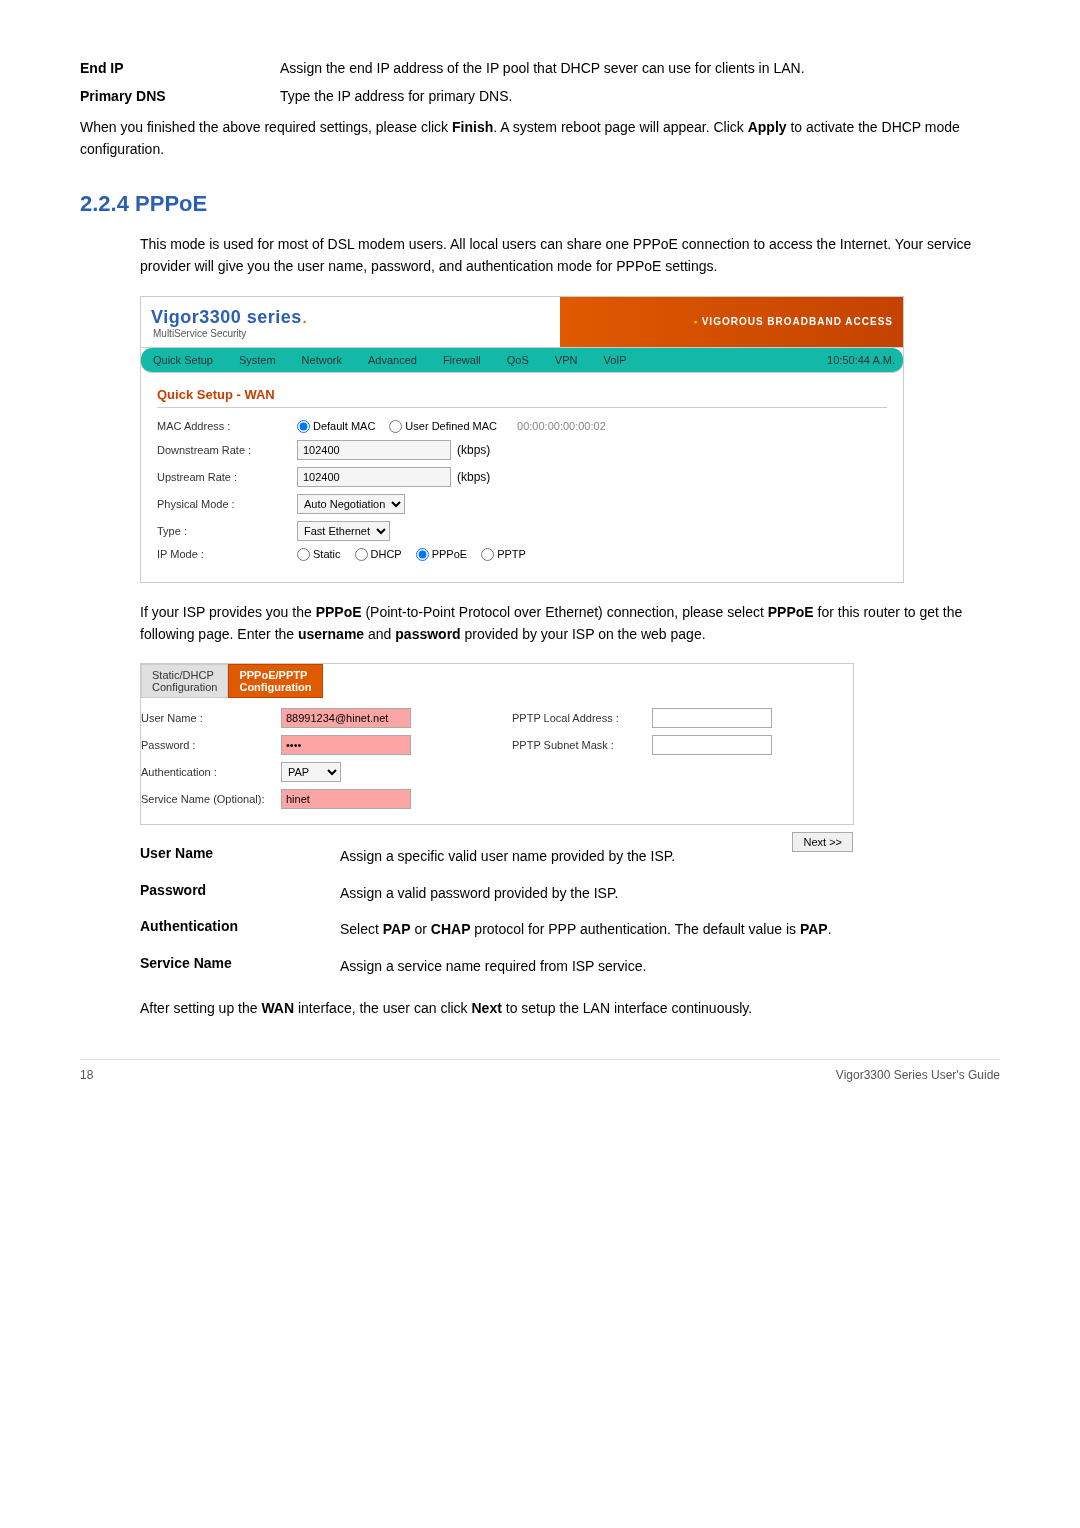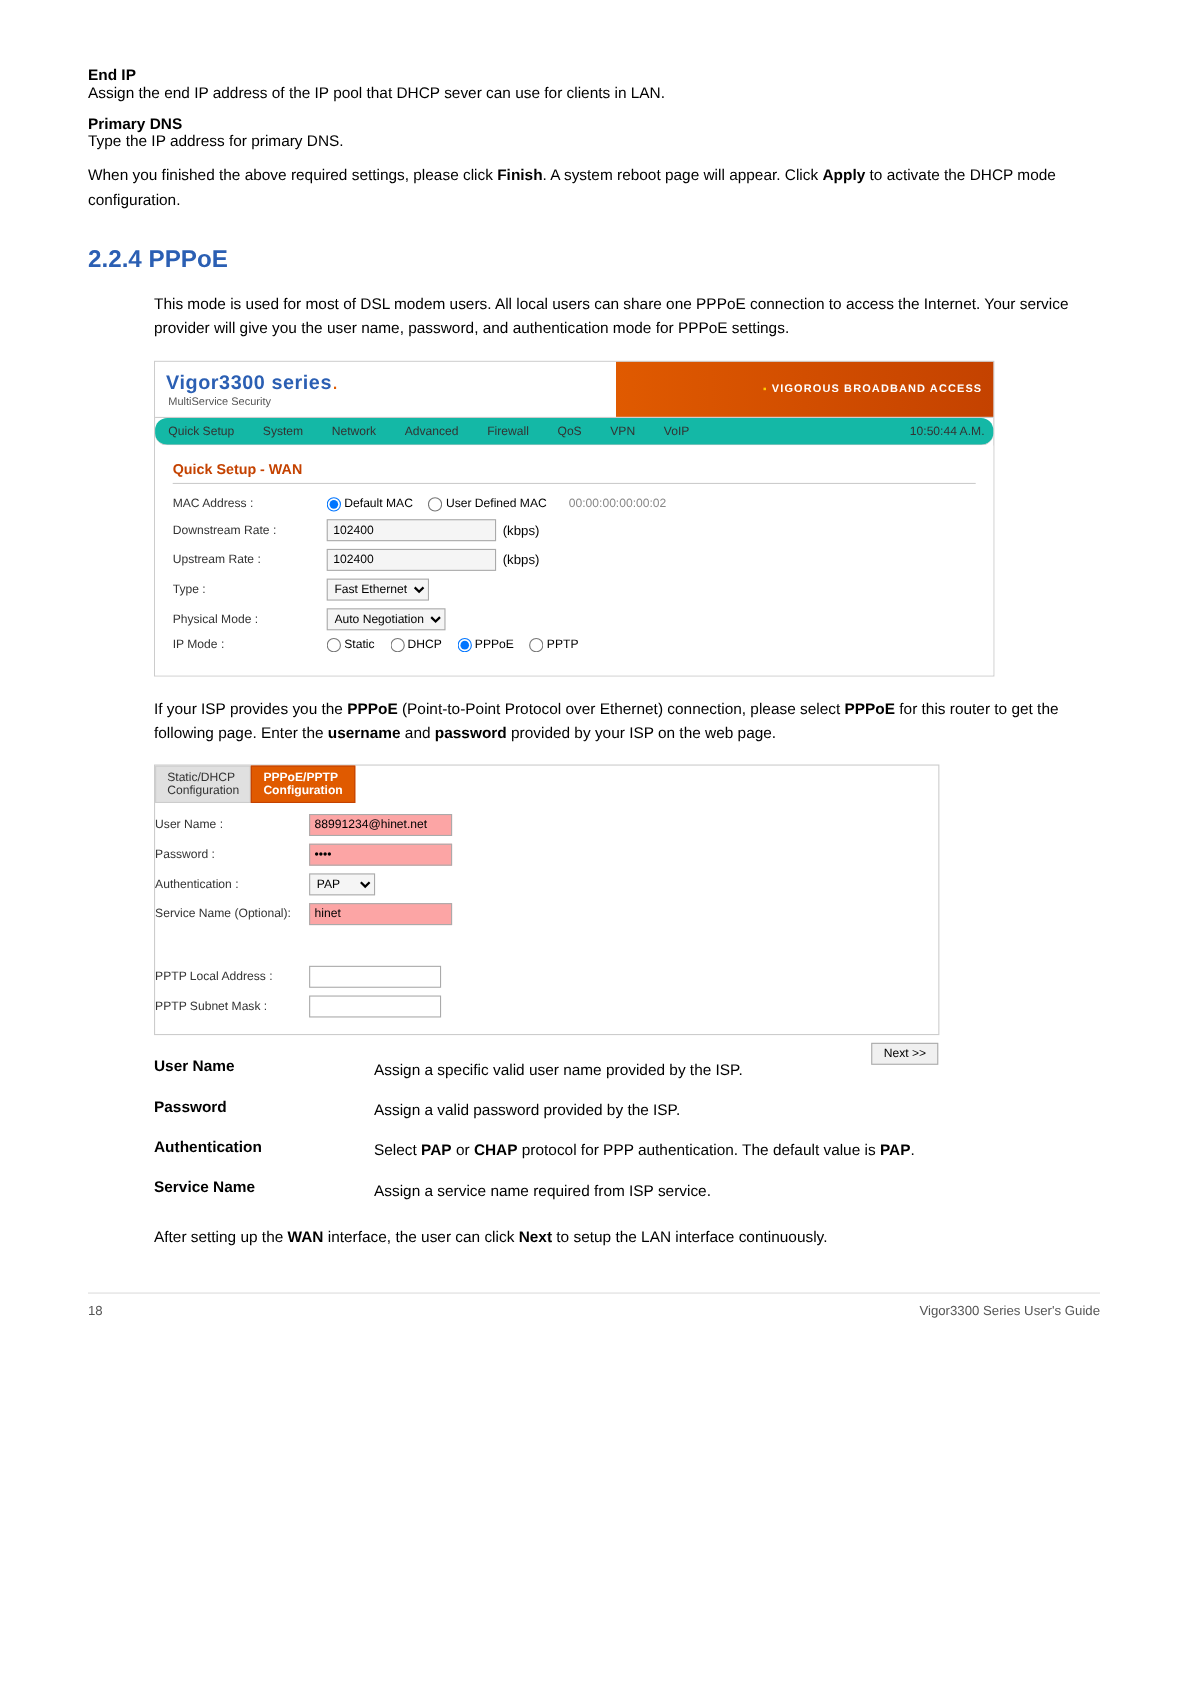--- a/index.html
+++ b/index.html
@@ -9,21 +9,20 @@
       background: #fff;
       color: #000;
       width: 1080px;
       min-height: 1528px;
       padding: 60px 80px 60px 80px;
     }
 
     .field-row {
       display: flex;
       margin-bottom: 12px;
-      flex-direction: column;
     }
 
     .field-label {
       font-weight: bold;
       width: 200px;
       flex-shrink: 0;
     }
 
     .field-desc {
       flex: 1;
@@ -337,33 +336,33 @@
 
       <div class="router-form-row">
         <div class="router-form-label">Upstream Rate :</div>
         <div class="router-form-value">
           <input type="text" class="router-input" value="102400" style="">
           <span>(kbps)</span>
         </div>
       </div>
 
       <div class="router-form-row">
+        <div class="router-form-label">Physical Mode :</div>
+        <div class="router-form-value">
+          <select class="router-select">
+            <option>Auto Negotiation</option>
+          </select>
+        </div>
+      </div>
+
+      <div class="router-form-row">
         <div class="router-form-label">Type :</div>
         <div class="router-form-value">
           <select class="router-select">
             <option>Fast Ethernet</option>
-          </select>
-        </div>
-      </div>
-
-      <div class="router-form-row">
-        <div class="router-form-label">Physical Mode :</div>
-        <div class="router-form-value">
-          <select class="router-select">
-            <option>Auto Negotiation</option>
           </select>
         </div>
       </div>
 
       <div class="router-form-row">
         <div class="router-form-label">IP Mode :</div>
         <div class="router-form-value">
           <label class="radio-label"><input type="radio" name="ipmode" style=""> Static</label>
           <label class="radio-label"><input type="radio" name="ipmode" style=""> DHCP</label>
           <label class="radio-label"><input type="radio" name="ipmode" checked="" style=""> PPPoE</label>
@@ -377,21 +376,21 @@
     If your ISP provides you the <b>PPPoE</b> (Point-to-Point Protocol over Ethernet) connection, please select <b>PPPoE</b> for this router to get the following page. Enter the <b>username</b> and <b>password</b> provided by your ISP on the web page.
   </div>
 
   <div class="pppoe-form">
 
     <div class="config-tabs">
       <div class="config-tab">Static/DHCP<br>Configuration</div>
       <div class="config-tab active">PPPoE/PPTP<br>Configuration</div>
     </div>
 
-    <div style="display:flex; gap:30px;flex-direction:column;">
+    <div style="display:flex; gap:30px;">
 
       <div style="flex:1;">
         <div class="router-form-row">
           <div class="router-form-label">User Name :</div>
           <input type="text" class="pppoe-input" value="88991234@hinet.net" style="">
         </div>
         <div class="router-form-row">
           <div class="router-form-label">Password :</div>
           <input type="password" class="pppoe-input" value="1234" style="">
         </div>

